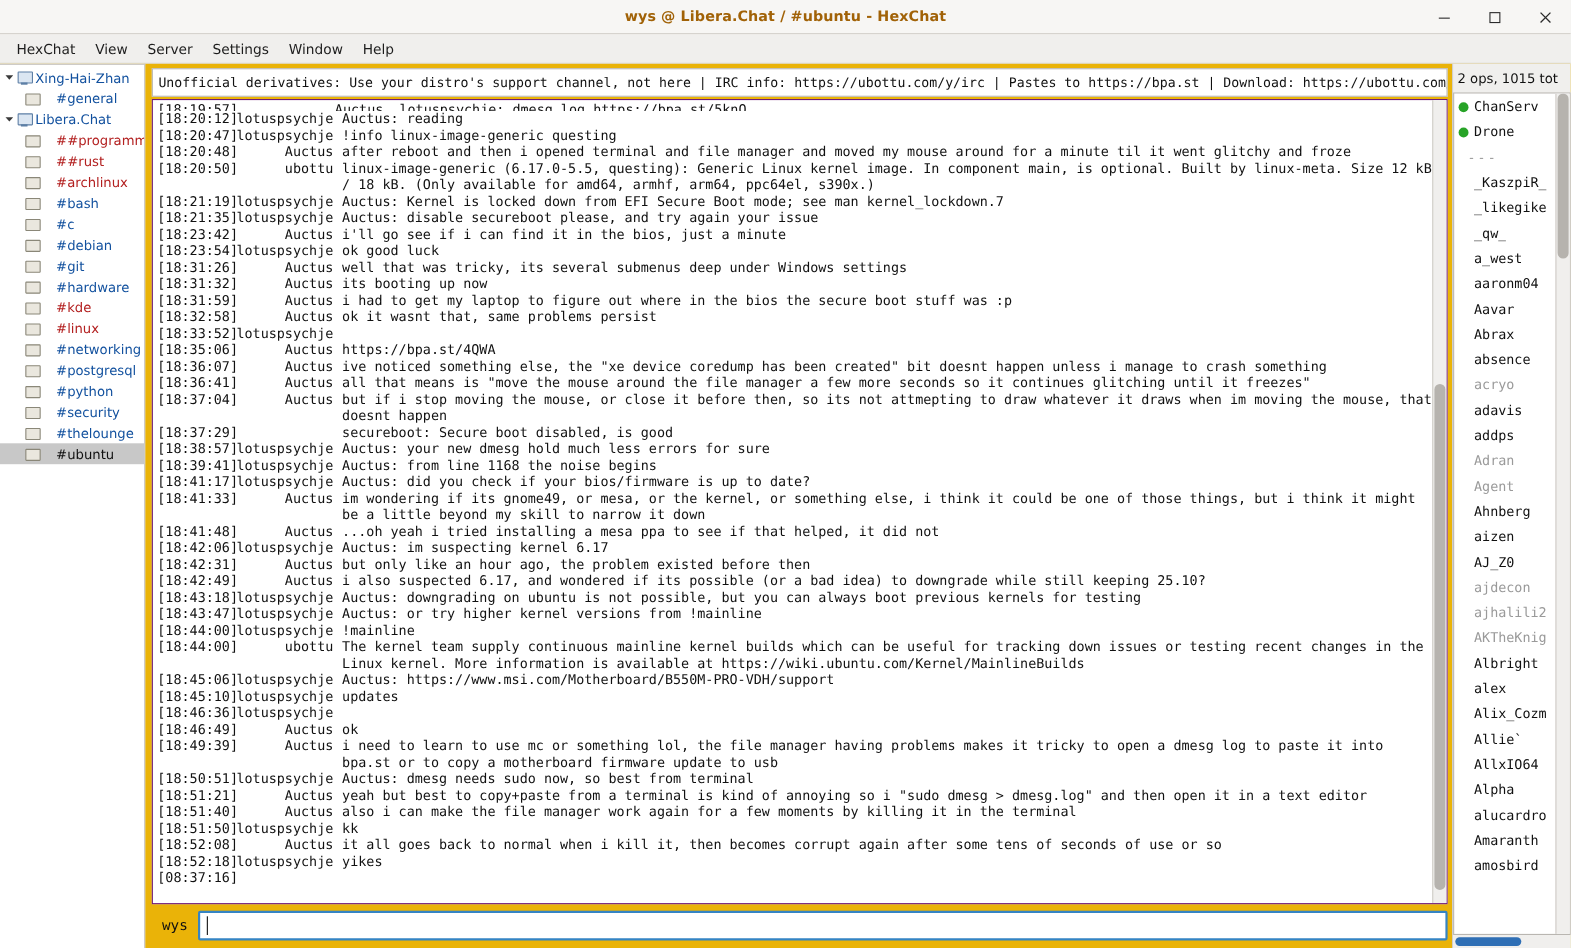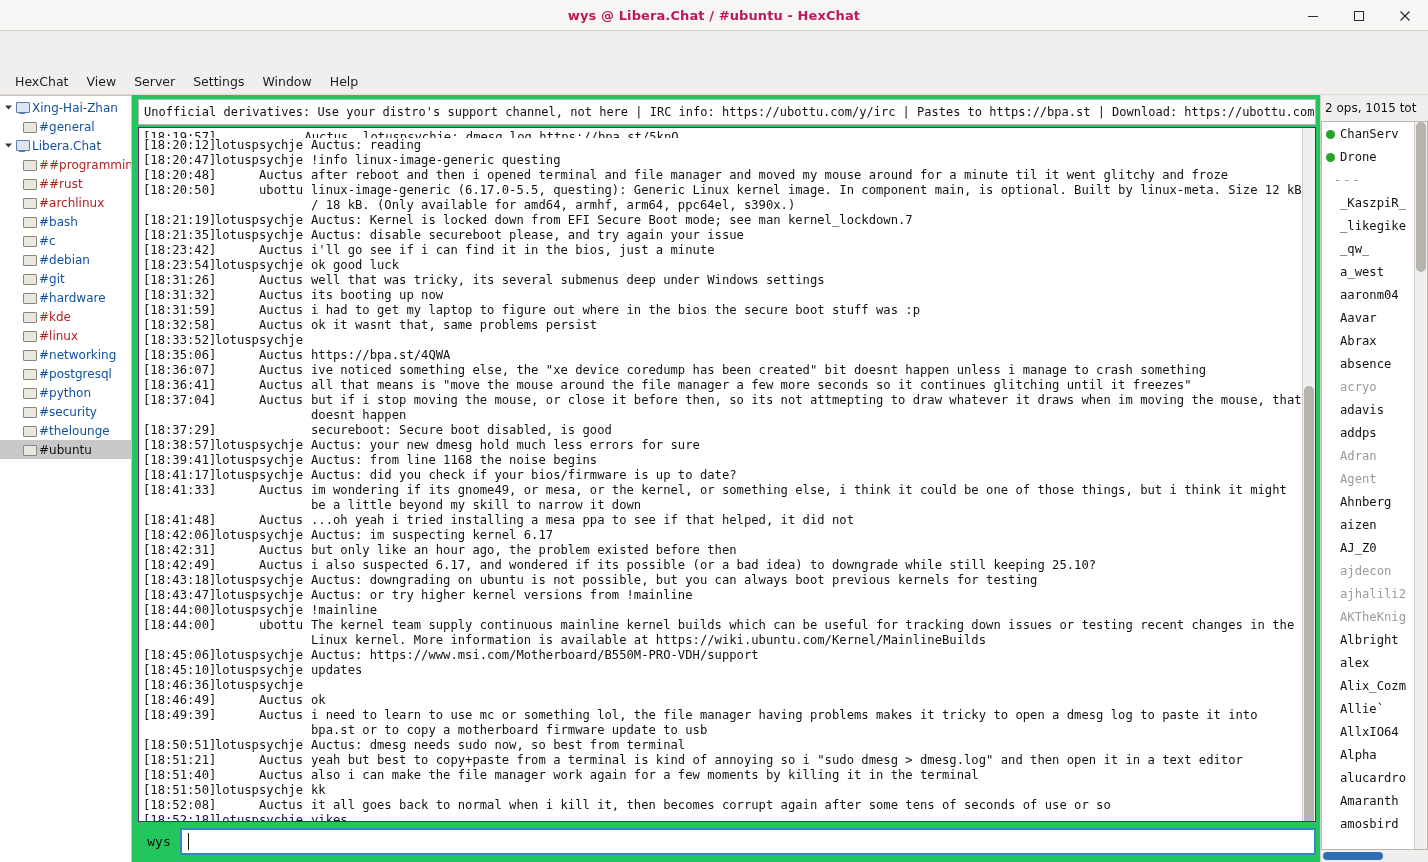--- a/index.html
+++ b/index.html
@@ -18,51 +18,50 @@
   
   .titlebar {
     height: 31px; min-height: 31px;
     background: #f7f6f4;
     border-bottom: 1px solid #d6d3ce;
     display: flex; align-items: center;
     position: relative;
   }
   .titlebar .title {
     flex: 1; text-align: center;
-    font-size: 13px; font-weight: bold; color: #be185d;
+    font-size: 13px; font-weight: bold; color: #a16207;
     font-family: "DejaVu Sans", sans-serif;
     letter-spacing: 0.1px;
   }
   .winbtns { position: absolute; right: 0; top: 0; height: 31px; display: flex; }
   .winbtn {
     width: 46px; height: 31px;
     display: flex; align-items: center; justify-content: center;
     font-size: 14px; color: #2b2b2b; cursor: default;
   }
   .winbtn svg { display: block; }
 
   
   .menubar {
     height: 27px; min-height: 27px;
     background: #f0efed;
     display: flex; align-items: center;
     padding-left: 6px;
     border-bottom: 1px solid #dedbd6;
-    margin-top: 37px;
   }
   .menuitem {
     padding: 3px 9px;
     font-size: 12.5px; color: #1d1d1d;
     cursor: default;
   }
 
   
   .body {
     flex: 1; display: flex; min-height: 0;
-    background: #22c55e;
+    background: #eab308;
   }
 
   
   .treepane {
     width: 132px; min-width: 132px;
     background: #ffffff;
     border: 1px solid #c9c6c1;
     border-left: 0; border-bottom: 0;
     margin: 0;
     overflow: hidden;
@@ -72,20 +71,21 @@
   .tree { padding: 2px 0 0 0; }
   .tree-net {
     display: flex; align-items: center;
     height: 19px; padding-left: 2px;
     white-space: nowrap;
   }
   .tree-chan {
     display: flex; align-items: center;
     height: 19px; padding-left: 22px;
     white-space: nowrap;
+    gap: 12px;
   }
   .tree-chan.selected { background: #c8c8c8; }
   .expander {
     width: 13px; height: 13px; min-width: 13px;
     display: inline-flex; align-items: center; justify-content: center;
     color: #444;
   }
   .net-icon {
     width: 14px; min-width: 14px; height: 12px;
     margin-right: 3px;

